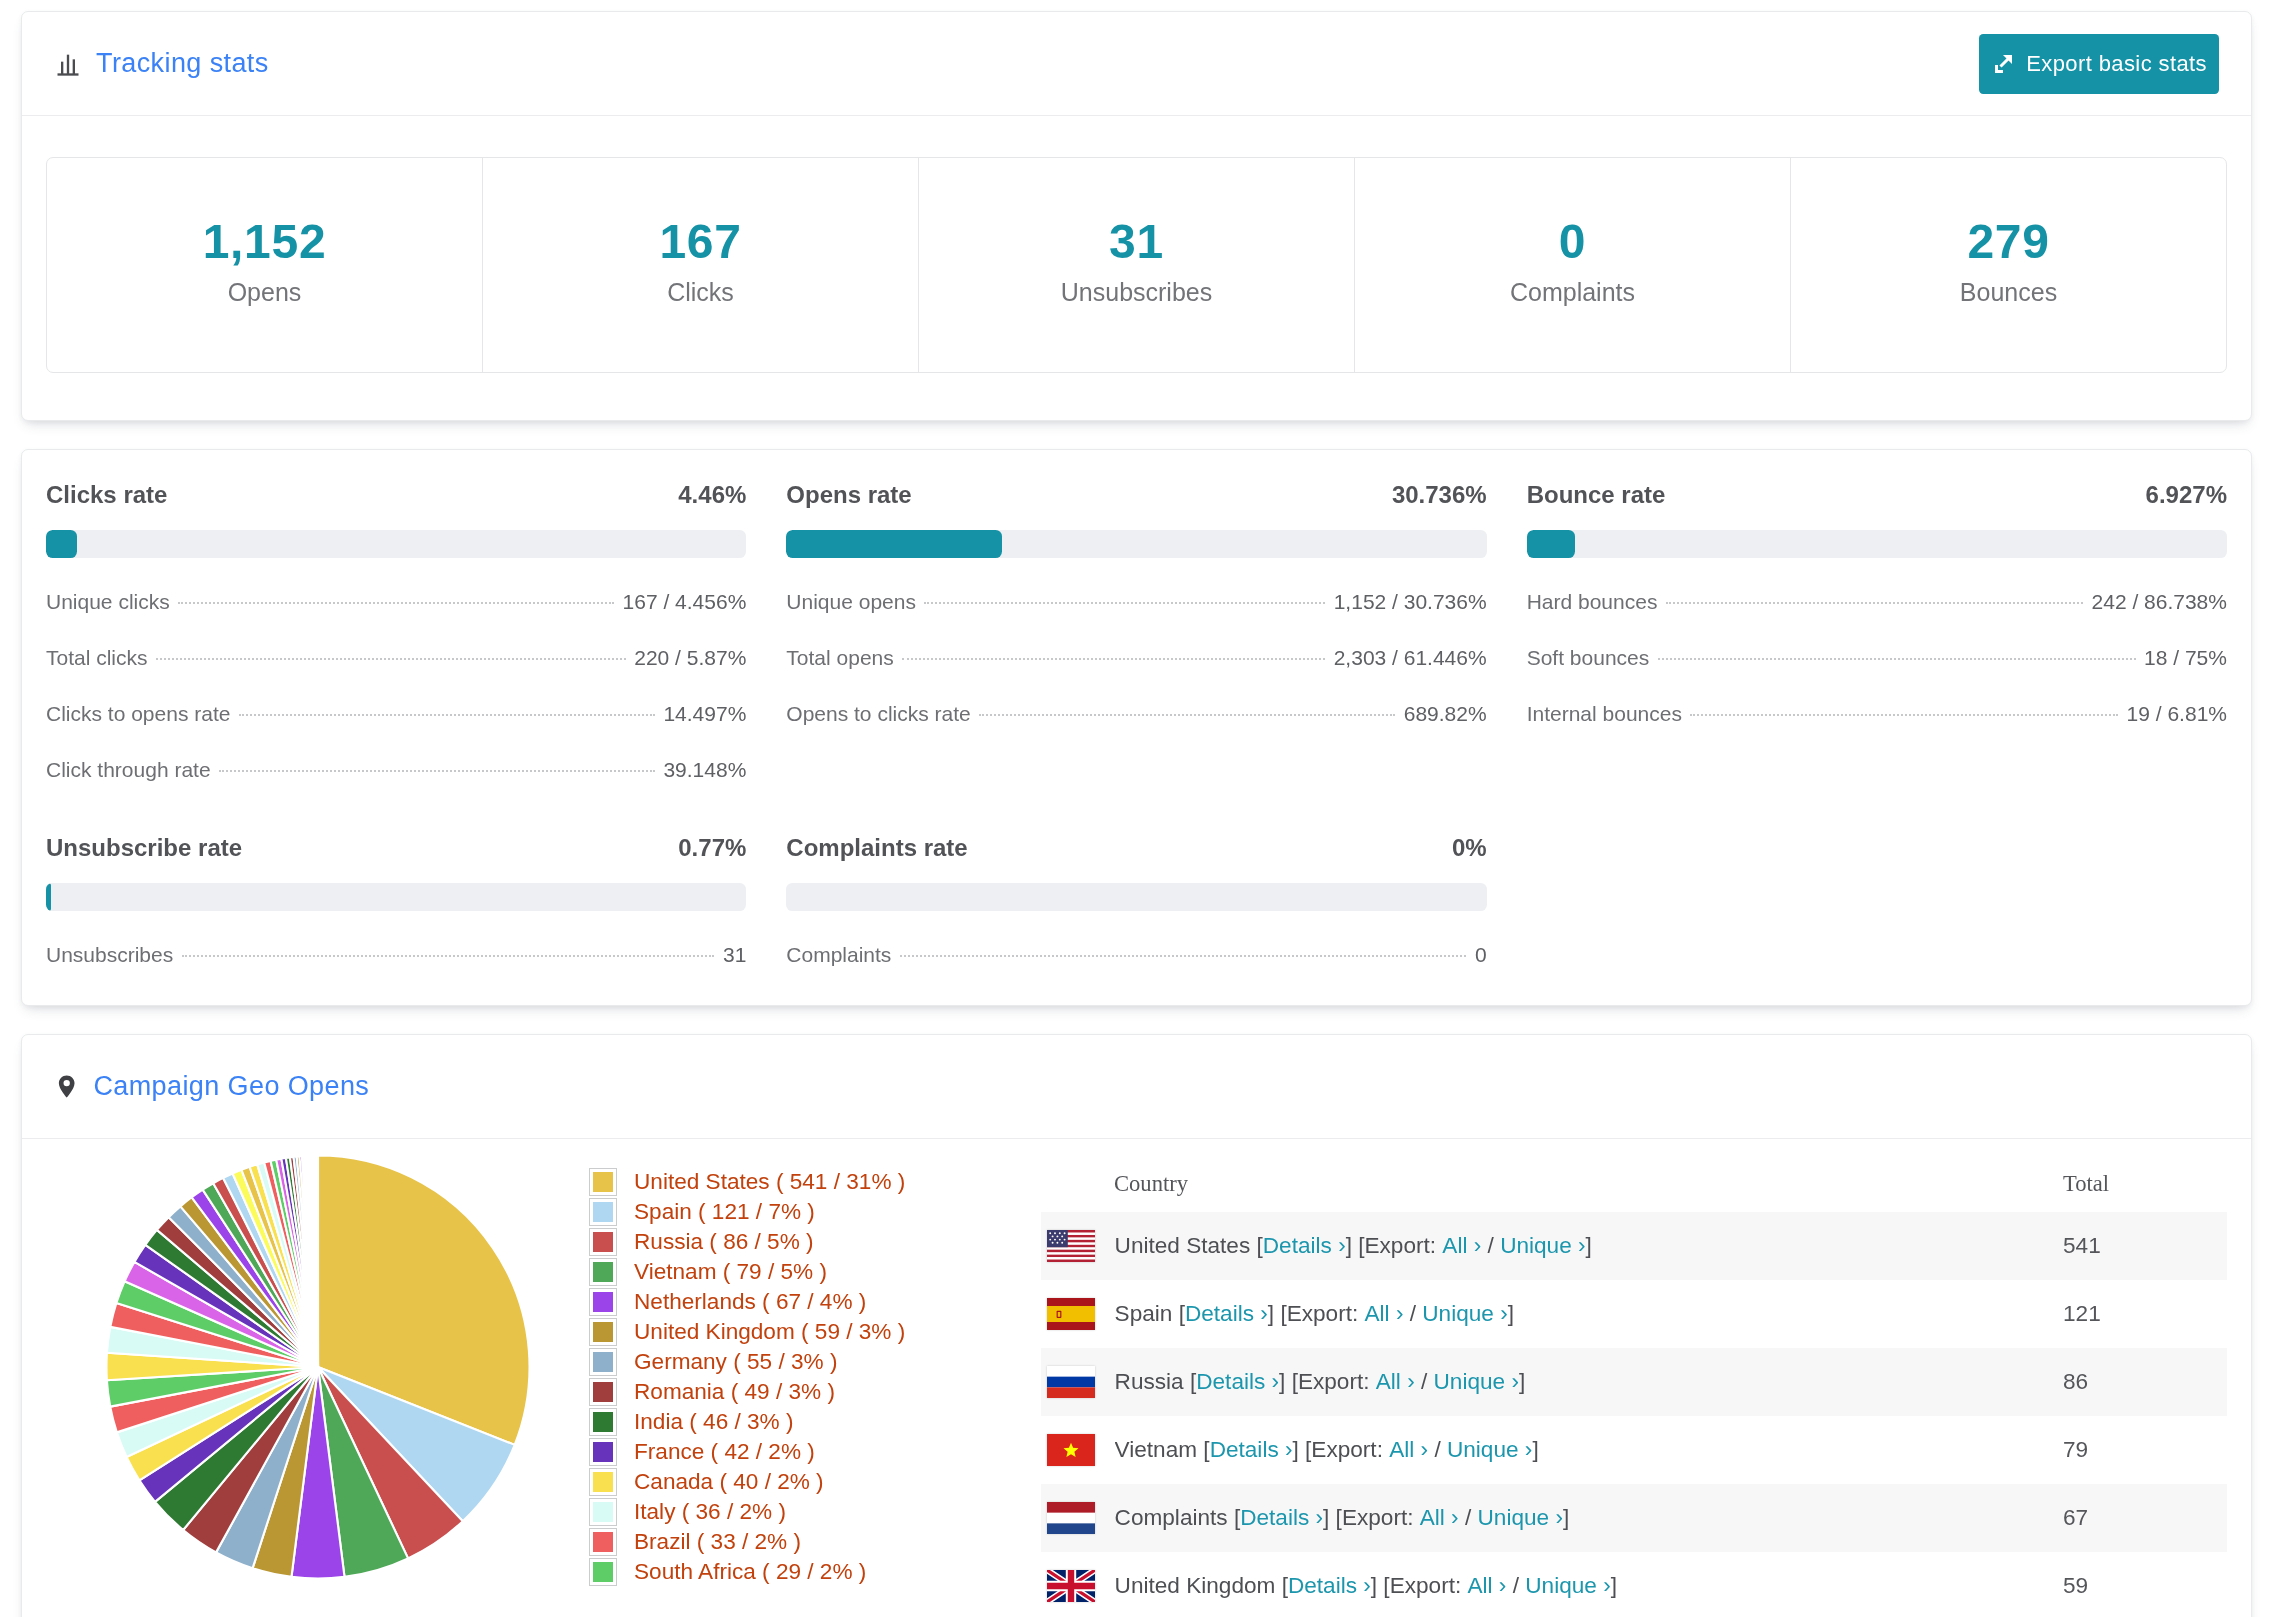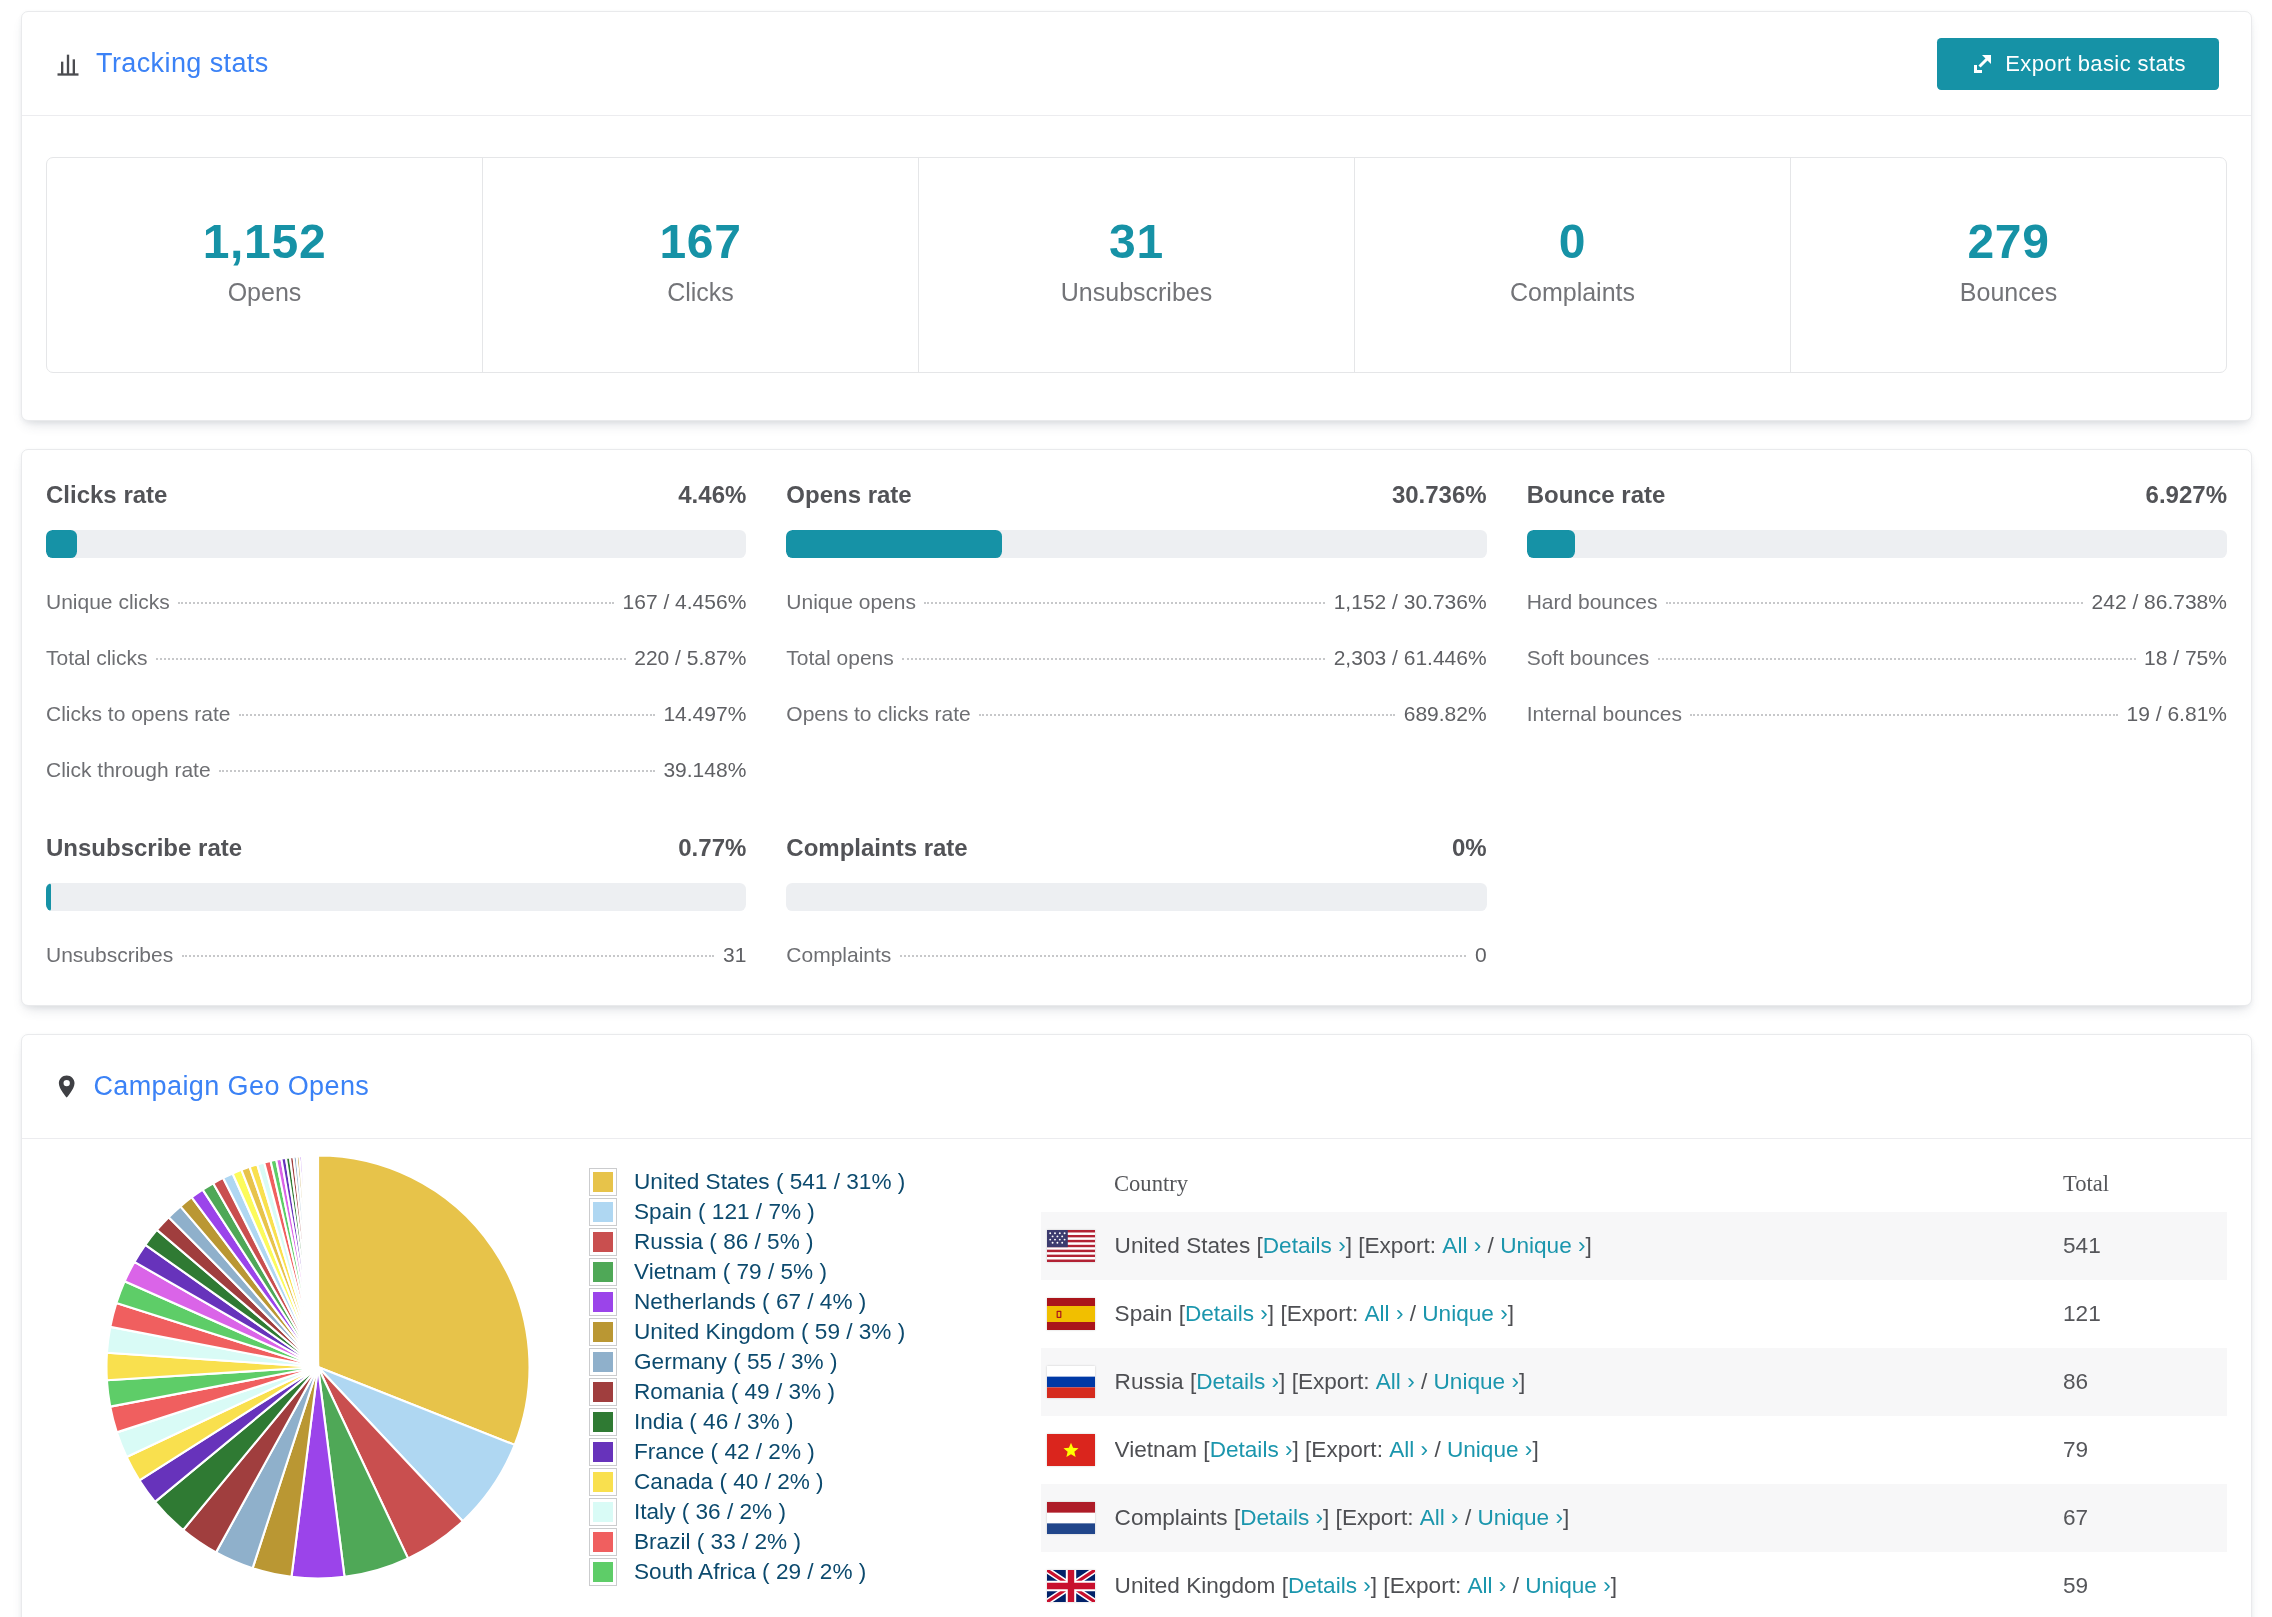--- a/index.html
+++ b/index.html
@@ -31,21 +31,21 @@
     margin:0 0 0 14px; letter-spacing:0.4px;
   }
   .hdr-icon { display:inline-flex; }
 
   
   .export-btn {
     margin-left:auto;
     background:#1692a6; color:#fff;
     border:none; border-radius:4.2px;
     font-family:inherit; font-size:22px; letter-spacing:0.4px;
-    height:52px; padding:0 33px;
+    height:60px; padding:0 12px;
     display:flex; align-items:center; gap:11.3px;
     cursor:pointer;
   }
 
   
   .summary-row {
     display:flex;
     margin:41px 24px 47px;
     border:0.7px solid #e5e6e8;
     border-radius:7px;
@@ -71,21 +71,21 @@
   .metric-rows { margin-top:11.3px; }
   .metric-row { display:flex; align-items:baseline; font-size:21px; color:#6e6f73; margin-top:32px; }
   .metric-row .leader { flex:1; border-bottom:2.1px dotted #c7c8ca; margin:0 8.5px; position:relative; top:-5px; }
   .metric-row .val { color:#5f6064; white-space:nowrap; }
 
   
   .card-geo { height:627px; overflow:hidden; }
   .geo-content { display:flex; align-items:flex-start; padding:5.6px 24px 0 24px; }
   .pie-wrap { width:543px; display:flex; justify-content:center; padding-top:2.8px; flex:none; }
   .legend { list-style:none; margin:0; padding:22.6px 0 0 0; width:452px; flex:none; }
-  .legend li { display:flex; align-items:center; height:30px; font-size:22.6px; color:#0c4a6e; }
+  .legend li { display:flex; align-items:center; height:30px; font-size:22.6px; color:#c2410c; }
   .swatch {
     width:28px; height:28px; flex:none;
     border:1.4px solid #cbccce; padding:2.8px;
     background-clip:content-box;
     margin-right:17px;
   }
   .geo-table { flex:1; font-size:22.6px; padding-top:11.3px; }
   .thead { display:flex; align-items:center; height:56px; color:#55565a;font-family:Liberation Serif, serif; }
   .col-country { flex:1; padding-left:73px; }
   .col-total { width:164px; }

